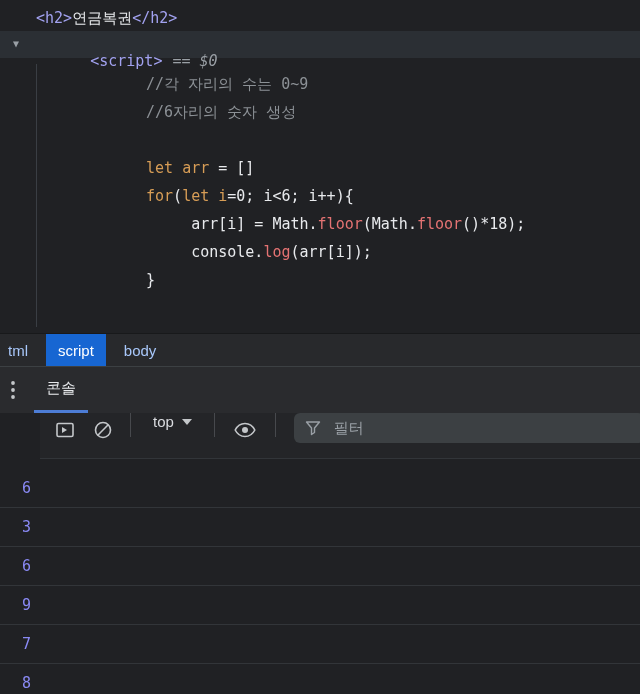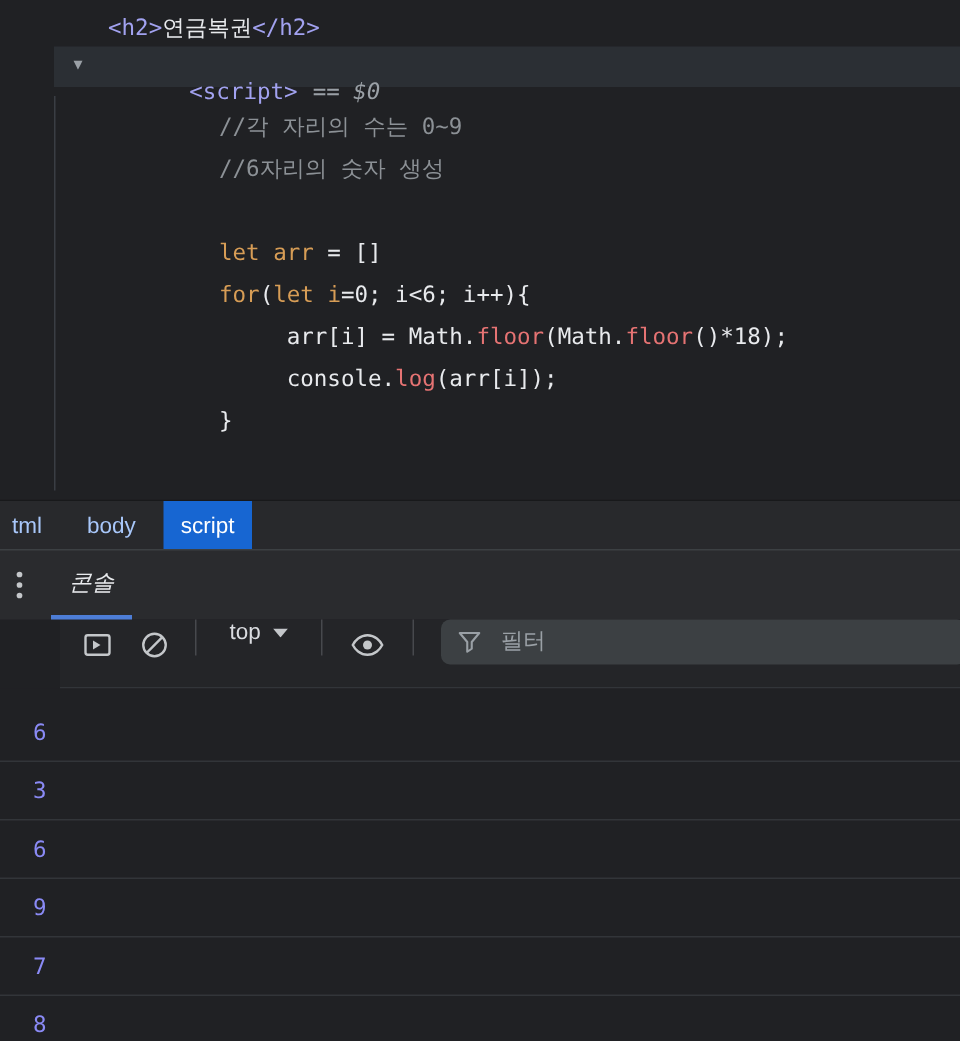--- a/index.html
+++ b/index.html
@@ -14,21 +14,21 @@
   }
 
   
   .elements-panel {
     position: relative;
     height: 333px;
     font-family: "DejaVu Sans Mono", monospace;
     font-size: 15px;
     color: var(--text);
   }
-  .node-line { white-space: pre; margin-left: 36px; }
+  .node-line { white-space: pre; }
   .h2-line { padding: 9px 0 2px 36px; height: 31px; }
   .script-line {
     position: relative;
     height: 27px;
     padding: 3px 0 0 36px;
     background: var(--selected_row_bg);
   }
   .arrow {
     position: absolute; left: 13px; top: 7px;
     font-size: 10px; color: var(--gray);
@@ -81,21 +81,21 @@
   }
   .drawer-tab {
     margin-left: 8px;
     padding: 0 12px;
     display: flex; align-items: center;
     color: var(--text);
     font-size: 15px;
     border-bottom: 3px solid transparent;
     cursor: pointer;
   }
-  .drawer-tab.active { border-bottom-color: var(--tab_underline); font-style: italic; }
+  .drawer-tab.active { border-bottom-color: var(--tab_underline); }
 
   
   .console-toolbar {
     height: 46px;
     background: var(--toolbar_bg);
     border-bottom: 1px solid var(--row_border);
     display: flex; align-items: flex-start;
     padding: 0 8px;
     color: var(--gray);
     margin-left: 40px;
@@ -173,22 +173,22 @@
         <div class="code-line"><span class="tok-keyword">let</span><span class="tok-plain"> </span><span class="tok-def">arr</span><span class="tok-plain"> = []</span></div>
         <div class="code-line"><span class="tok-keyword">for</span><span class="tok-plain">(</span><span class="tok-keyword">let</span><span class="tok-plain"> </span><span class="tok-def">i</span><span class="tok-plain">=0; i&lt;6; i++){</span></div>
         <div class="code-line"><span class="tok-plain">     arr[i] = Math.</span><span class="tok-property">floor</span><span class="tok-plain">(Math.</span><span class="tok-property">floor</span><span class="tok-plain">()*18);</span></div>
         <div class="code-line"><span class="tok-plain">     console.</span><span class="tok-property">log</span><span class="tok-plain">(arr[i]);</span></div>
         <div class="code-line"><span class="tok-plain">}</span></div>
       </div>
   </section>
 
   <nav class="crumbs">
     <span class="crumb clipped">tml</span>
+    <span class="crumb selected">script</span>
     <span class="crumb">body</span>
-    <span class="crumb selected">script</span>
   </nav>
 
   <div class="drawer-header">
     <span class="kebab">
       <svg width="6" height="20" viewBox="0 0 6 20" fill="currentColor" aria-hidden="true">
         <circle cx="3" cy="3" r="1.9"></circle>
           <circle cx="3" cy="10" r="1.9"></circle>
           <circle cx="3" cy="17" r="1.9"></circle>
       </svg>
     </span>

